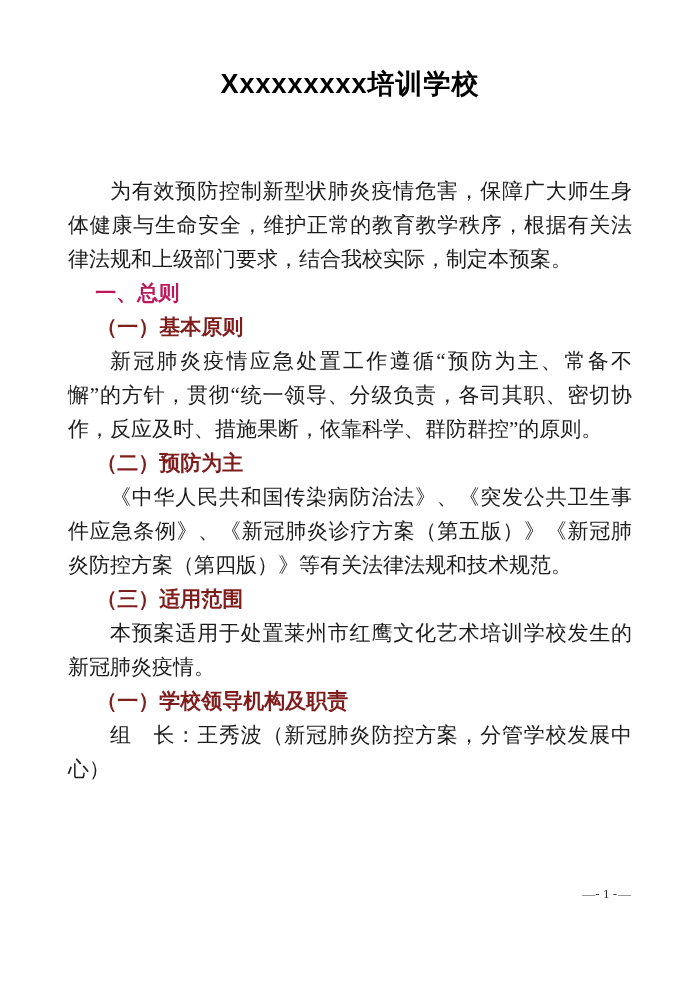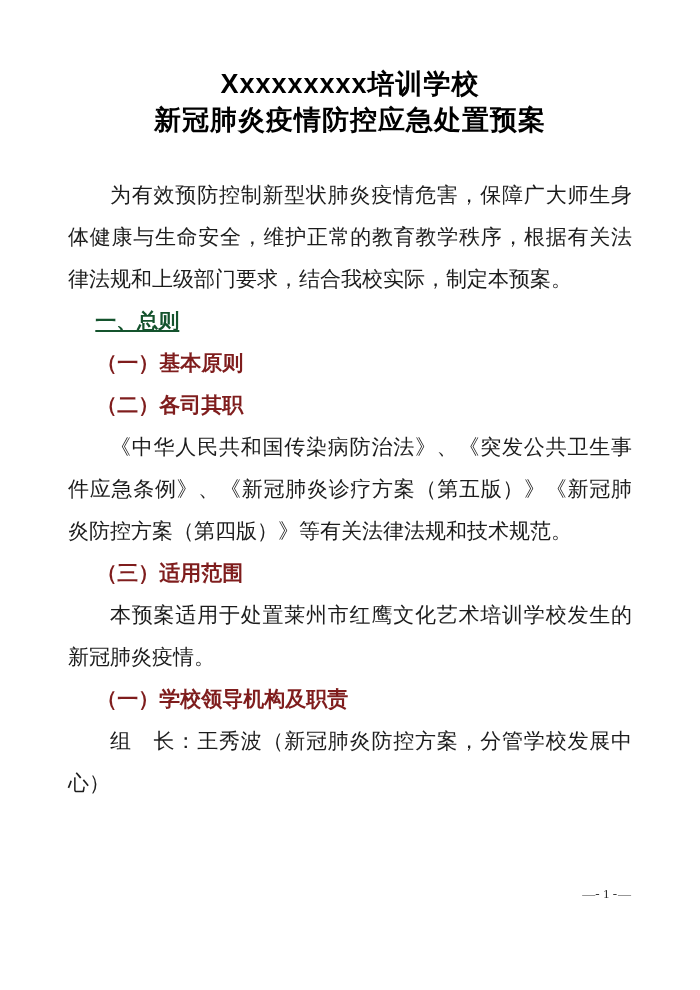--- a/index.html
+++ b/index.html
@@ -27,39 +27,38 @@
     line-height: 36px;
     color: #000000;
     letter-spacing: 1px;
   }
   .doc-body {
     position: absolute;
     top: 174px;
     left: 68px;
     width: 564px;
     font-size: 21px;
-    line-height: 42px;
+    line-height: 34px;
     color: #1c1c1c;
     text-align: justify;
     text-justify: inter-ideograph;
   }
   .doc-body p {
     margin: 0;
     padding: 0;
   }
   .doc-body p.body {
     text-indent: 2em;
     font-weight: 400;
   }
   .doc-body p.heading1 {
     text-indent: 1.3em;
     font-family: "Liberation Sans", "DejaVu Sans", sans-serif;
     font-weight: 700;
-    color: #14532d;
-    text-decoration: underline;
+    color: #be185d;
   }
   .doc-body p.heading2 {
     text-indent: 1.35em;
     font-weight: 700;
     color: #7f1d1d;
   }
   .page-footer {
     position: absolute;
     top: 886px;
     right: 70px;
@@ -79,28 +78,28 @@
     padding: 0 1px;
   }
 </style>
 </head>
 <body>
 
 <div class="page">
 
   <div class="doc-title">
     <div>Xxxxxxxxx培训学校</div>
-    <div>新冠肺炎疫情防控应急处置预案</div>
   </div>
 
   <div class="doc-body">
       <p class="body">为有效预防控制新型状肺炎疫情危害，保障广大师生身体健康与生命安全，维护正常的教育教学秩序，根据有关法律法规和上级部门要求，结合我校实际，制定本预案。</p>
       <p class="heading1">一、总则</p>
       <p class="heading2">（一）基本原则</p>
-      <p class="heading2">（二）各司其职</p>
+      <p class="body">新冠肺炎疫情应急处置工作遵循“预防为主、常备不懈”的方针，贯彻“统一领导、分级负责，各司其职、密切协作，反应及时、措施果断，依靠科学、群防群控”的原则。</p>
+      <p class="heading2">（二）预防为主</p>
       <p class="body">《中华人民共和国传染病防治法》、《突发公共卫生事件应急条例》、《新冠肺炎诊疗方案（第五版）》《新冠肺炎防控方案（第四版）》等有关法律法规和技术规范。</p>
       <p class="heading2">（三）适用范围</p>
       <p class="body">本预案适用于处置莱州市红鹰文化艺术培训学校发生的新冠肺炎疫情。</p>
       <p class="heading2">（一）学校领导机构及职责</p>
       <p class="body">组　长：王秀波（新冠肺炎防控方案，分管学校发展中心）</p>
     </div>
 
   <div class="page-footer"><span class="dash">—</span><span class="num">- 1 -</span><span class="dash">—</span></div>
 
 </div>

